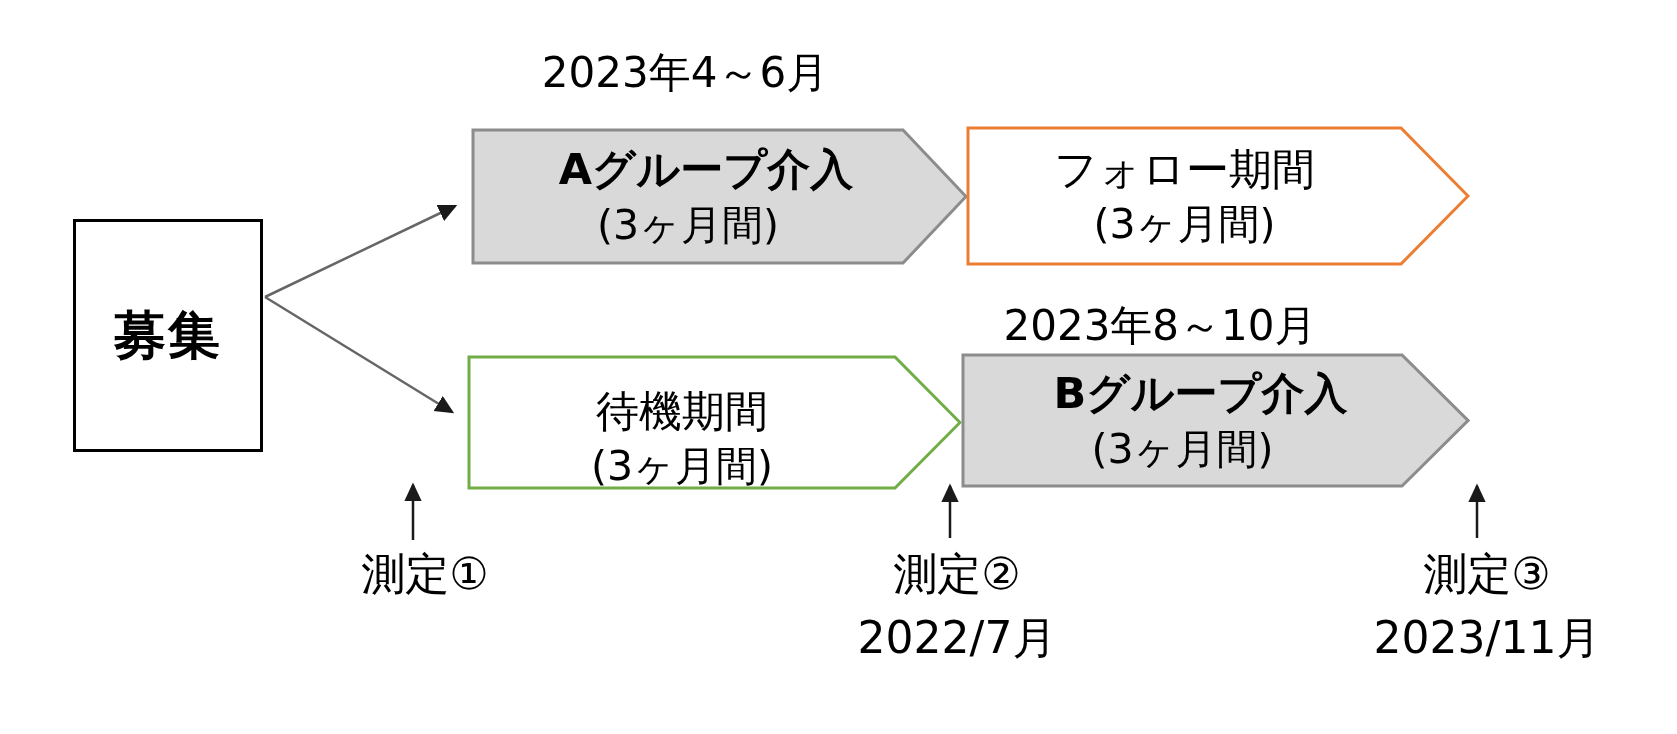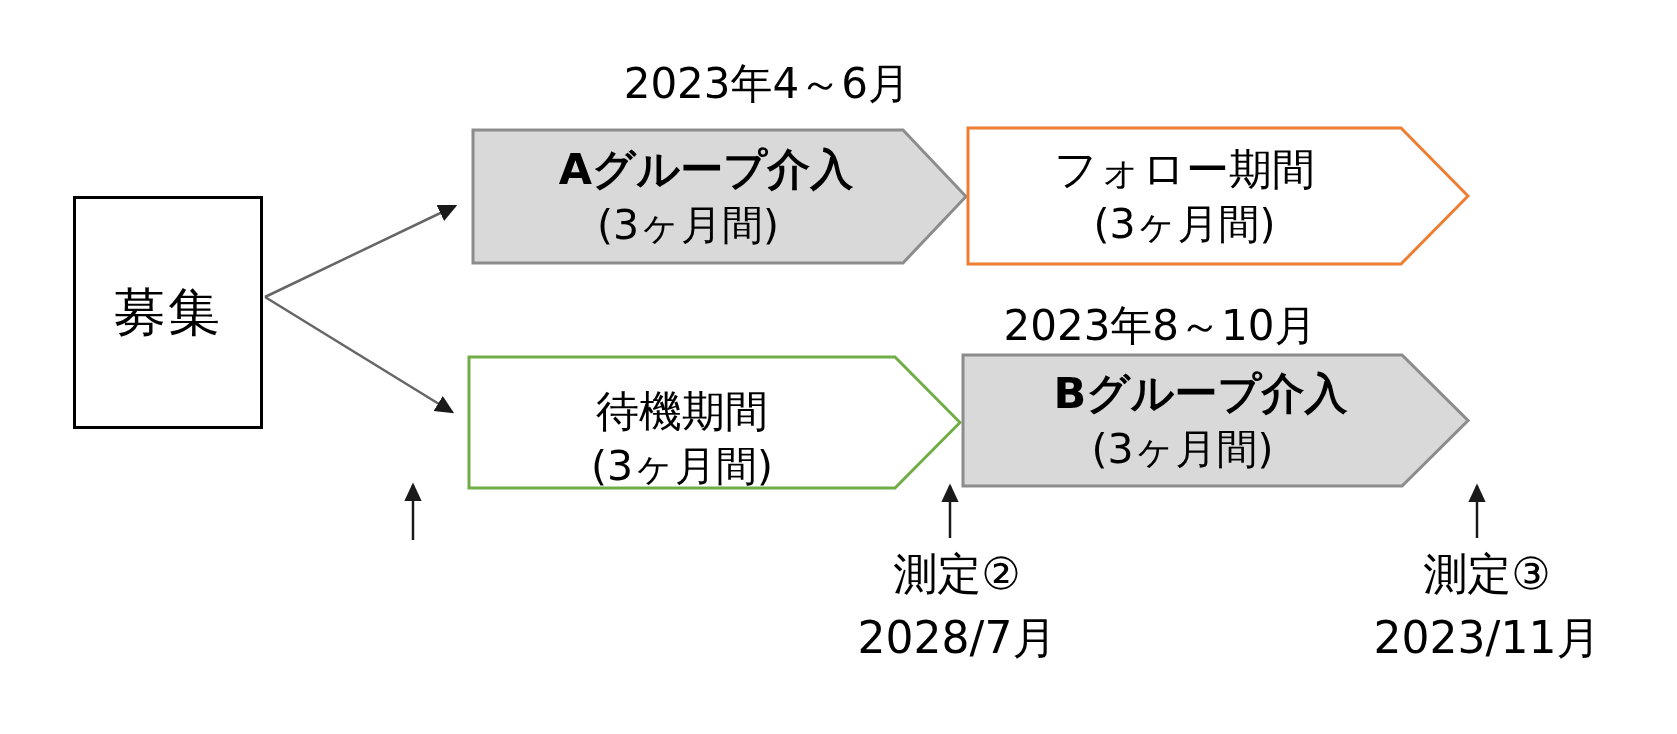--- a/index.html
+++ b/index.html
@@ -19,30 +19,31 @@
   svg.shape { position: absolute; display: block; }
   .overlay {
     position: absolute;
     left: 0; top: 0;
     width: 1677px; height: 734px;
     pointer-events: none;
   }
 
   
   .recruit-box {
-    left: 73px; top: 196px;
+    left: 73px; top: 219px;
     width: 190px; height: 233px;
     border: 3px solid #000000;
     background: #ffffff;
     display: flex;
     align-items: center;
     justify-content: center;
     font-size: 52px;
     letter-spacing: 2px;
     color: #000000;
+    font-weight: bold;
   }
 
   
   .stage-text {
     display: flex;
     flex-direction: column;
     align-items: center;
     justify-content: center;
     text-align: center;
     line-height: 1.32;
@@ -68,21 +69,21 @@
 </style>
 </head>
 <body>
 
 <div class="canvas">
 
   <div class="abs recruit-box">
     <span>募集</span>
   </div>
 
-  <div class="abs period-label" style="left:460px; top:56px; width:450px;text-align:right;">2023年4～6月</div>
+  <div class="abs period-label" style="left:460px; top:45px; width:450px;">2023年4～6月</div>
 
   <div class="abs period-label" style="left:935px; top:298px; width:450px;">2023年8～10月</div>
 
   <svg class="shape" style="left:471px; top:128px;" width="497" height="137" viewBox="0 0 497 137">
     <polygon points="2,2 432,2 495,68.5 432,135 2,135" stroke-width="3" fill="#D9D9D9" stroke="#8C8C8C"></polygon>
   </svg>
   <div class="abs stage-text" style="left:471px; top:128px; width:434px; height:137px;">
     <div class="stage-title bold">Aグループ介入</div>
     <div class="stage-duration">(3ヶ月間)</div>
   </div>
@@ -118,25 +119,26 @@
       </marker>
     </defs>
     <line x1="265" y1="297" x2="455" y2="206" stroke-width="2.5" marker-end="url(#head)" stroke="#666666"></line>
     <line x1="265" y1="297" x2="452" y2="412" stroke-width="2.5" marker-end="url(#head)" stroke="#666666"></line>
     <line x1="413" y1="540" x2="413" y2="485" stroke-width="2.5" marker-end="url(#head)" stroke="#1A1A1A"></line>
     <line x1="950" y1="538" x2="950" y2="486" stroke-width="2.5" marker-end="url(#head)" stroke="#1A1A1A"></line>
     <line x1="1477" y1="538" x2="1477" y2="486" stroke-width="2.5" marker-end="url(#head)" stroke="#1A1A1A"></line>
   </svg>
 
   <div class="abs measurement" style="left:225px; top:552px; width:400px;">
+    <div class="m-label">測定①</div>
   </div>
 
   <div class="abs measurement" style="left:757px; top:552px; width:400px;">
     <div class="m-label">測定②</div>
-    <div class="m-date">2028/7月</div>
+    <div class="m-date">2022/7月</div>
   </div>
 
   <div class="abs measurement" style="left:1287px; top:552px; width:400px;">
     <div class="m-label">測定③</div>
     <div class="m-date">2023/11月</div>
   </div>
 
 </div>
 
 </body></html>

